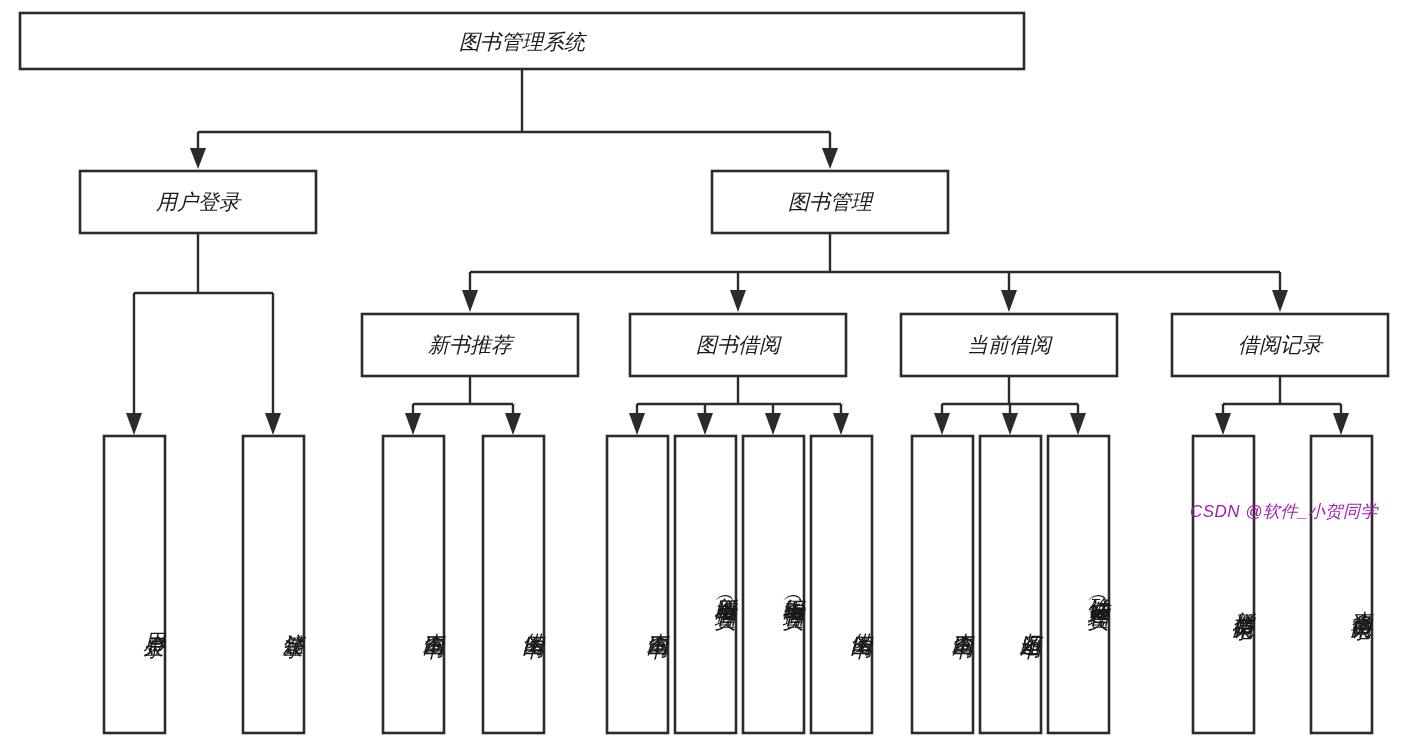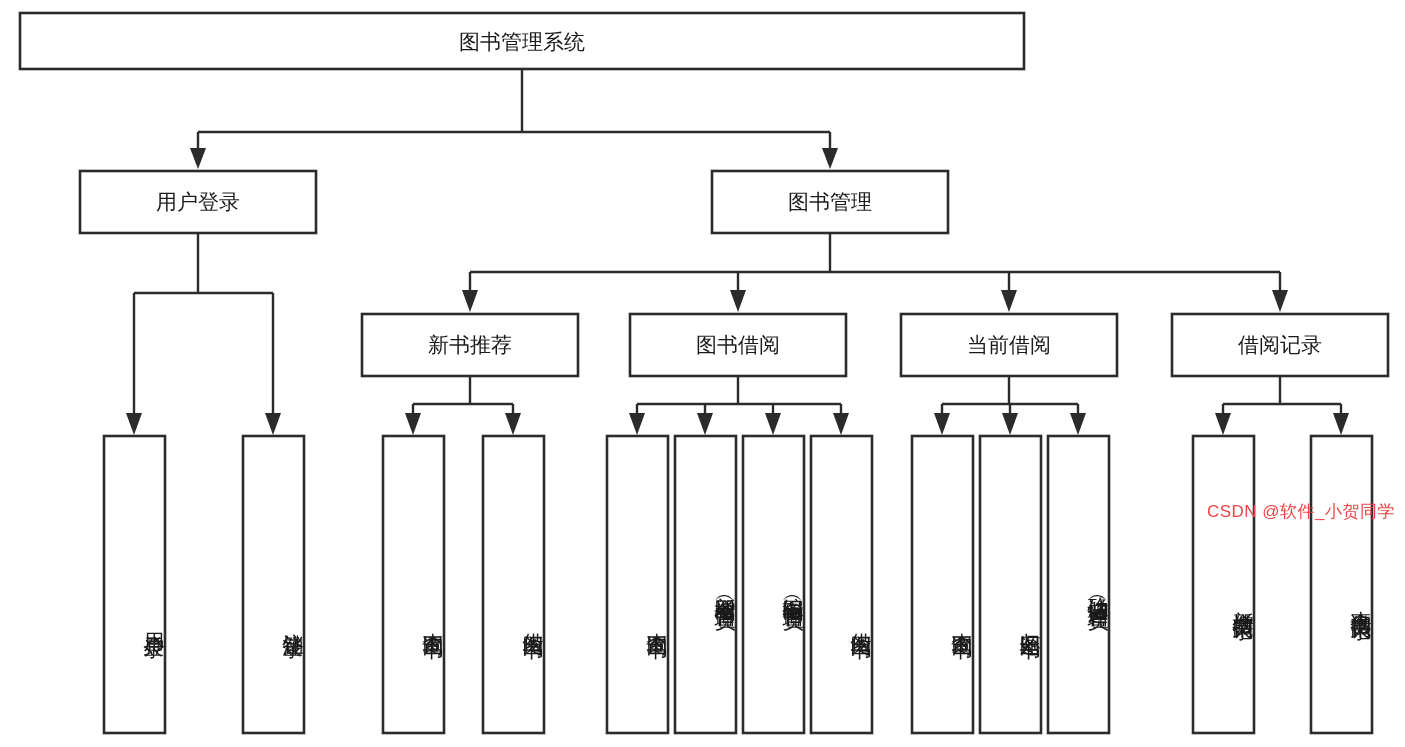--- a/index.html
+++ b/index.html
@@ -11,20 +11,21 @@
     width: 1405px;
     height: 747px;
     font-family: "Liberation Sans", "DejaVu Sans", sans-serif;
     overflow: hidden;
     position: relative;
   }
   #diagram-root {
     position: relative;
     width: 1405px;
     height: 529px;
+    font-style: italic;
   }
   svg#flowchart {
     position: absolute;
     top: 0;
     left: 0;
     width: 1405px;
     height: 747px;
   }
   .node-box {
     fill: #ffffff;
@@ -58,25 +59,25 @@
     font-family: "Liberation Sans", "DejaVu Sans", sans-serif;
     font-size: 21px;
     line-height: 1.0;
     color: #1a1a1a;
     letter-spacing: 2px;
     white-space: nowrap;
     pointer-events: none;
   }
   .watermark {
     position: absolute;
-    right: 10px;
+    right: 27px;
     bottom: 6px;
     font-family: "Liberation Sans", "DejaVu Sans", sans-serif;
     font-size: 17px;
-    color: #ef4444;
+    color: #a21caf;
     letter-spacing: 0.5px;
     white-space: nowrap;
     margin-top: 39px;
   }
 </style>
 </head>
 <body>
 
 <div id="diagram-root">
 

